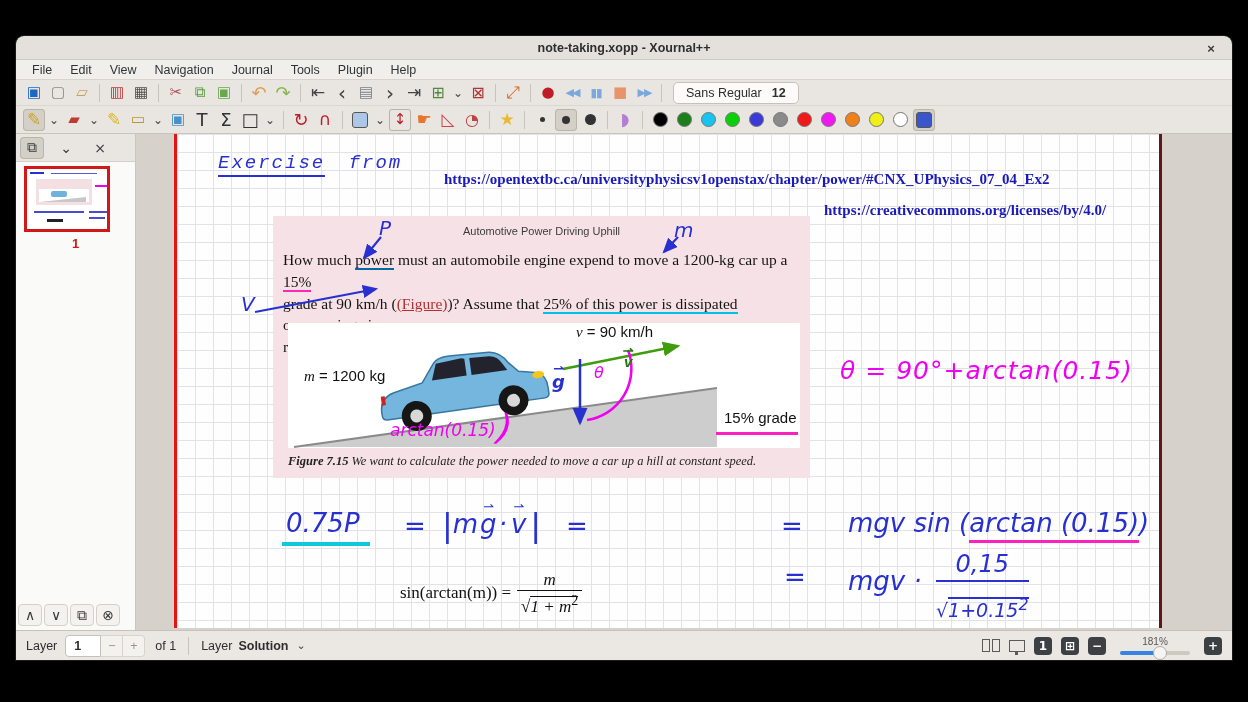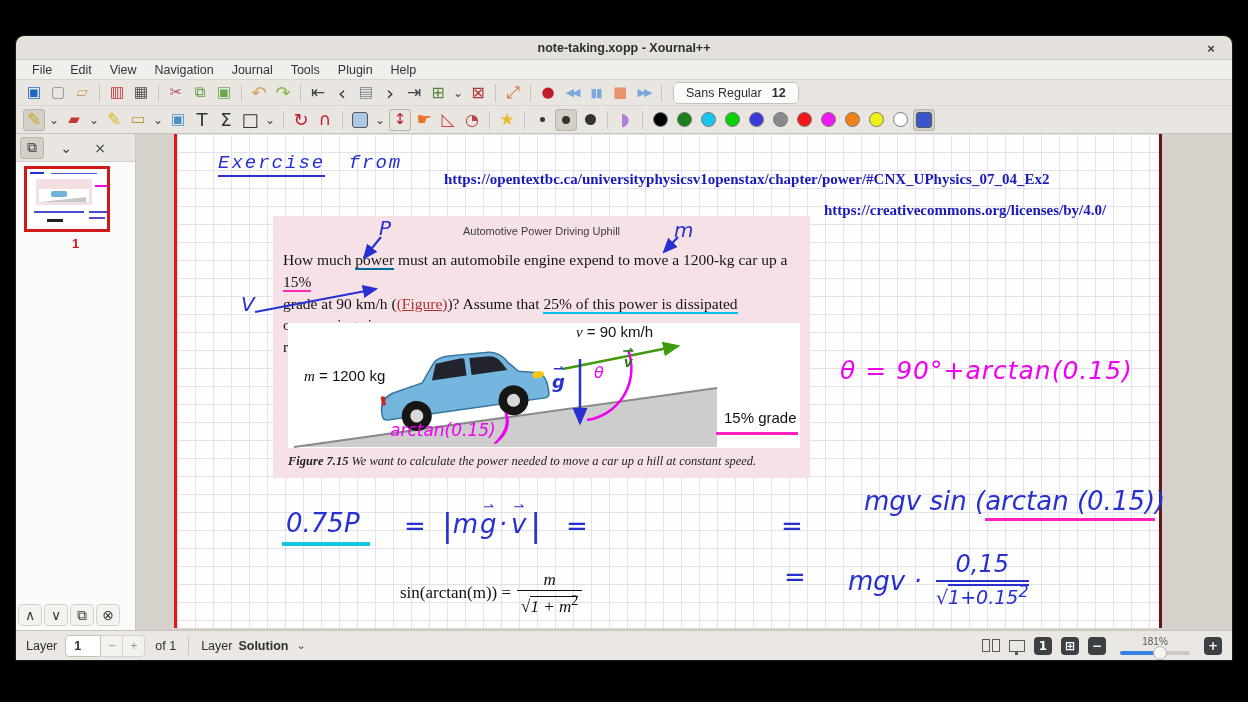--- a/index.html
+++ b/index.html
@@ -106,21 +106,21 @@
   .latex { font-family:"Liberation Serif", serif; font-size:17px; color:#111;
     display:flex; align-items:center; gap:6px; }
   .frac { display:inline-flex; flex-direction:column; align-items:center; }
   .frac .num { padding:0 8px; }
   .frac .den { border-top:1.4px solid #111; padding:1px 4px 0 4px; }
   .rad { white-space:nowrap; }
   .rad .under { border-top:1.4px solid #111; }
   .bfrac { display:inline-flex; flex-direction:column; align-items:center;
     color:#2830cf; }
   .bfrac .num { font-size:24px; padding:0 10px 2px 10px; }
-  .bfrac .den { border-top:2.5px solid #2830cf; padding-top:0; font-size:19px; }
+  .bfrac .den { border-top:2.5px solid #2830cf; padding-top:13px; font-size:19px; }
   .bfrac .rad .under { border-top:2px solid #2830cf; }
 
   
   .statusbar { height:30px; background:#ebe8e4; border-top:1px solid #c6c2bb;
     display:flex; align-items:center; padding:0 10px; font-size:12.5px; color:#2e2e2e; }
   .page-input { width:36px; height:22px; background:#fff; border:1px solid #c6c2ba;
     border-radius:4px 0 0 4px; display:flex; align-items:center; padding-left:8px;
     font-weight:bold; }
   .stepper { width:22px; height:22px; border:1px solid #d8d4cd; border-left:none;
     display:flex; align-items:center; justify-content:center; color:#9a958c;
@@ -497,21 +497,21 @@
         <div class="abs hand-m" style="left:704px;top:222px;font-size:25px;letter-spacing:1px;">θ = 90°+arctan(0.15)</div>
 
         <div class="abs hand eqrow" style="left:150px;top:374px;">0.75P</div>
         <div class="abs" style="left:146px;top:408px;width:88px;height:4px;background:#10c8dc;"></div>
         <div class="abs hand eqrow" style="left:268px;top:377px;">=</div>
         <div class="abs hand eqrow" style="left:306px;top:372px;">
           <span class="bar">|</span><span>m</span><span class="vec" style="margin:0 2px;"><span class="ar">⇀</span><span>g</span></span><span>·</span><span class="vec" style="margin:0 4px;"><span class="ar">⇀</span><span>v</span></span><span class="bar">|</span>
         </div>
         <div class="abs hand eqrow" style="left:430px;top:377px;">=</div>
         <div class="abs hand eqrow" style="left:645px;top:377px;">=</div>
-        <div class="abs hand eqrow" style="left:712px;top:352px;margin-left:16px;">
+        <div class="abs hand eqrow" style="left:712px;top:374px;">
           <span>mgv sin (</span><span style="border-bottom:3px solid #ff20c0;padding-bottom:2px;">arctan (0.15)</span><span>)</span>
         </div>
 
         <div class="abs latex" style="left:264px;top:436px;">
           <span>sin(arctan(m)) =</span>
           <span class="frac">
             <span class="num" style="font-style:italic;">m</span>
             <span class="den rad"><span>√</span><span class="under"><span style="font-style:italic;">1 + m</span><sup>2</sup></span></span>
           </span>
         </div>

